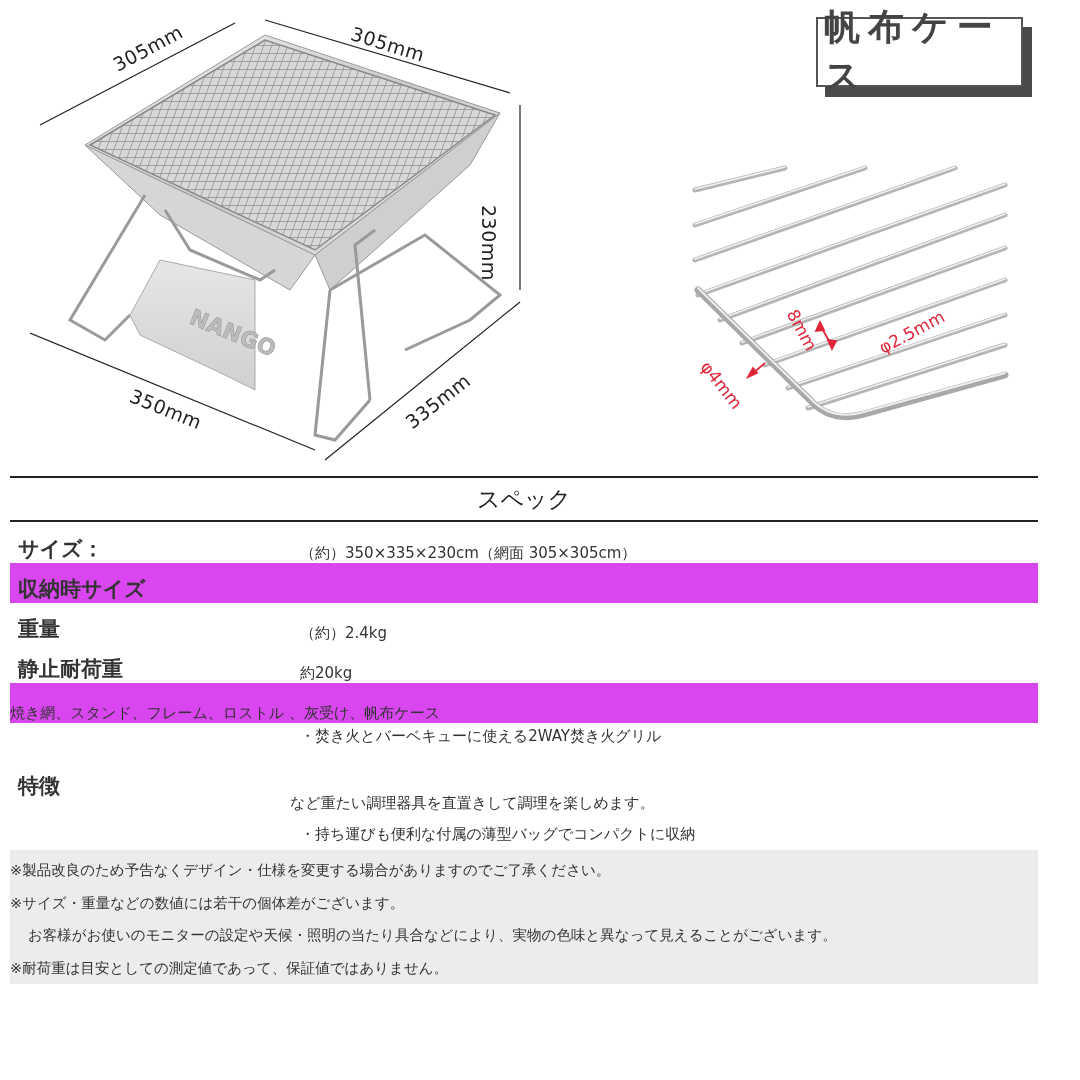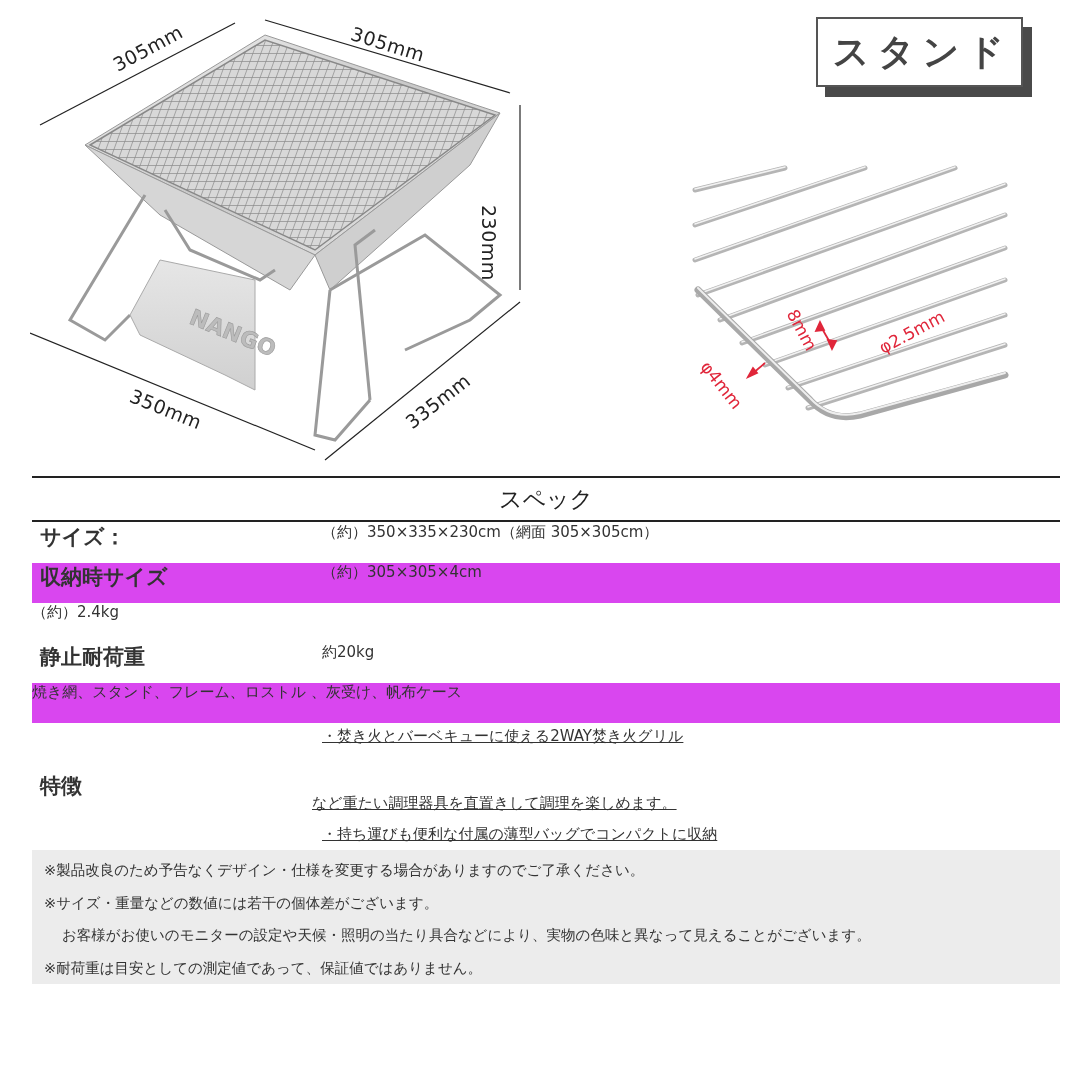--- a/index.html
+++ b/index.html
@@ -12,33 +12,33 @@
   .dim-label { position: absolute; font-family: "DejaVu Sans", sans-serif; font-size: 19px; color: #222; white-space: nowrap; letter-spacing: 0.5px; }
   .grate-label { position: absolute; font-family: "DejaVu Sans", sans-serif; font-size: 17px; color: #e0263a; white-space: nowrap; }
 
   
   .title-badge { position: absolute; left: 816px; top: 17px; width: 207px; height: 70px; }
   .title-badge .shadow { position: absolute; left: 9px; top: 10px; width: 207px; height: 70px; background: #4a4a4a; }
   .title-badge .face { position: absolute; left: 0; top: 0; width: 207px; height: 70px; background: #fff; border: 2px solid #555; display: flex; align-items: center; justify-content: center; }
   .title-badge .face span { font-size: 36px; font-weight: bold; color: #444; letter-spacing: 8px; padding-left: 6px; }
 
   
-  .spec { position: absolute; left: 32px; top: 476px; width: 1028px; }
+  .spec { position: absolute; left: 10px; top: 476px; width: 1028px; }
   .spec-rule { height: 2px; background: #222; }
   .spec-head { height: 42px; display: flex; align-items: center; justify-content: center; font-size: 23px; color: #222; }
-  .row { display: flex; align-items: flex-start; width: 1028px; }
+  .row { display: flex; align-items: flex-end; width: 1028px; }
   .row.alt { background: #d946ef; }
   .row .k { width: 290px; padding-left: 8px; font-size: 21px; font-weight: bold; color: #333; }
   .row .v { flex: 1; font-size: 15px; color: #333; }
   .row.h40 { height: 40px; }
   .feat { height: 125px; align-items: center; }
-  .feat .v { line-height: 31px; padding-left: 0; text-decoration: underline; }
+  .feat .v { line-height: 31px; padding-left: 0; }
   .feat .v div { white-space: nowrap; }
 
-  .notes { background: #ececec; width: 1028px; padding: 4px 0 0 12px; margin-top: 2px; }
+  .notes { background: #ececec; width: 1028px; padding: 4px 0 0 0; margin-top: 2px; }
   .notes div { font-size: 14.5px; color: #333; height: 32.6px; line-height: 32px; white-space: nowrap; }
   .notes div.indent { padding-left: 18px; }
 </style>
 </head>
 <body>
 
 <div class="product-figure">
   <svg width="520" height="460" viewBox="0 0 520 460">
     <defs>
       <linearGradient id="steel" x1="0" y1="0" x2="1" y2="1">
@@ -125,38 +125,38 @@
     </g>
   </svg>
   <span class="grate-label" style="left:186px; top:162px; transform:rotate(-28deg);">φ2.5mm</span>
   <span class="grate-label" style="left:90px; top:160px; transform:rotate(62deg);">8mm</span>
   <span class="grate-label" style="left:4px; top:215px; transform:rotate(52deg);">φ4mm</span>
 </div>
 
 <div class="title-badge">
   <div class="shadow"></div>
   <div class="face">
-    <span>スタンド</span>
+    <span>帆布ケース</span>
   </div>
 </div>
 
 <div class="spec">
   <div class="spec-rule"></div>
   <div class="spec-head">スペック</div>
   <div class="spec-rule"></div>
 
   <div class="row h40" style="margin-top:1px;">
     <div class="k">サイズ：</div>
     <div class="v">（約）350×335×230cm（網面 305×305cm）</div>
   </div>
   <div class="row h40 alt">
     <div class="k">収納時サイズ</div>
-    <div class="v">（約）305×305×4cm</div>
   </div>
   <div class="row h40">
+    <div class="k">重量</div>
     <div class="v">（約）2.4kg</div>
   </div>
   <div class="row h40">
     <div class="k">静止耐荷重</div>
     <div class="v">約20kg</div>
   </div>
   <div class="row h40 alt">
     <div class="v">焼き網、スタンド、フレーム、ロストル 、灰受け、帆布ケース</div>
   </div>
   <div class="row feat">

